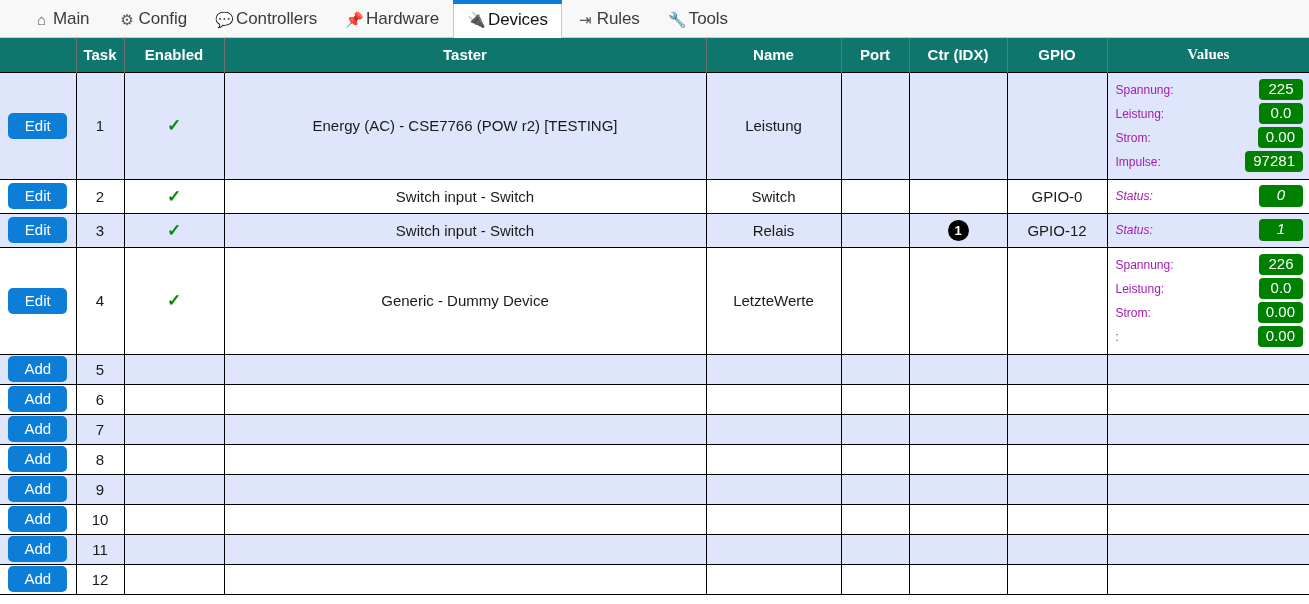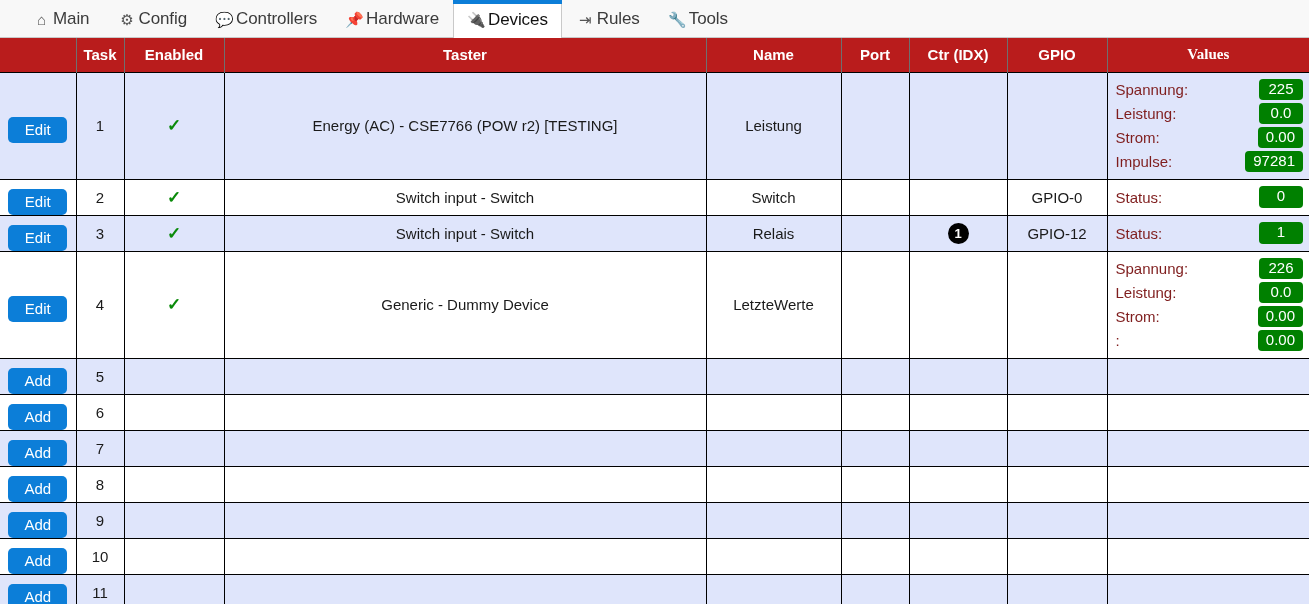--- a/index.html
+++ b/index.html
@@ -63,21 +63,21 @@
 
   
   #devtable {
     width: 1309px;
     border-collapse: collapse;
     table-layout: fixed;
     font-size: 15px;
     color: #1a1a1a;
   }
   #devtable th {
-    background: #b91c1c;
+    background: #0f766e;
     color: #ffffff;
     font-size: 15px;
     font-weight: bold;
     height: 34px;
     padding: 0 4px;
     border-right: 1px solid #6f6f6f;
     text-align: center;
   }
   #devtable th:last-child { border-right: none; font-family: Liberation Serif, serif; }
   #devtable td {
@@ -108,21 +108,20 @@
     min-width: 59px;
     padding: 5px 10px 6px;
     background: #0c7ed8;
     color: #ffffff;
     font-size: 15px;
     line-height: 1;
     border: none;
     border-radius: 5px;
     cursor: pointer;
     font-family: "Liberation Sans", sans-serif;
-    margin-top: 9px;
   }
   .check { color: #0a8a0a; font-size: 17px; font-weight: bold; }
   .idxmark {
     display: inline-block;
     width: 21px; height: 21px;
     border-radius: 50%;
     background: #000000;
     color: #ffffff;
     font-size: 13px;
     font-weight: bold;
@@ -132,34 +131,34 @@
 
   
   .vlist { padding: 5px 0 5px 0; }
   .vrow {
     display: flex;
     align-items: center;
     justify-content: space-between;
     height: 24px;
     padding: 0 6px 0 8px;
   }
-  .vlabel { font-size: 15px; color: #7f1d1d; white-space: nowrap; }
+  .vlabel { font-size: 12px; color: #a21caf; white-space: nowrap; }
   .vbadge {
     display: inline-block;
     min-width: 44px;
     padding: 2px 8px 3px;
     background: #008000;
     color: #ffffff;
     font-size: 15px;
     line-height: 1.1;
     border-radius: 4px;
     text-align: center;
   }
   td.cell-values .vlist.one {
-    display: flex; align-items: center; height: 100%;
+    display: flex; align-items: center; height: 100%; font-style: italic;
   }
 </style>
 </head>
 <body>
 
 <div id="tabbar">
     <div class="tab">
       <span class="ico" style="color: rgb(85, 85, 85);">⌂</span>
       <span>Main</span>
     </div>

